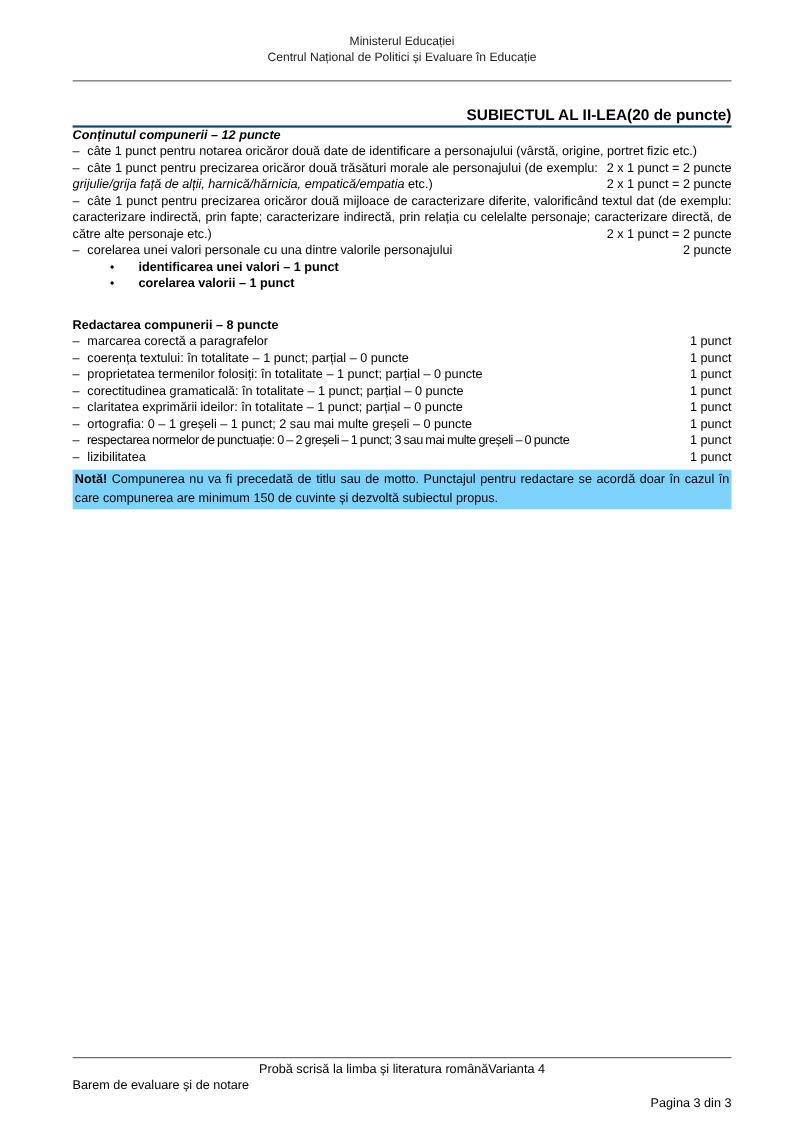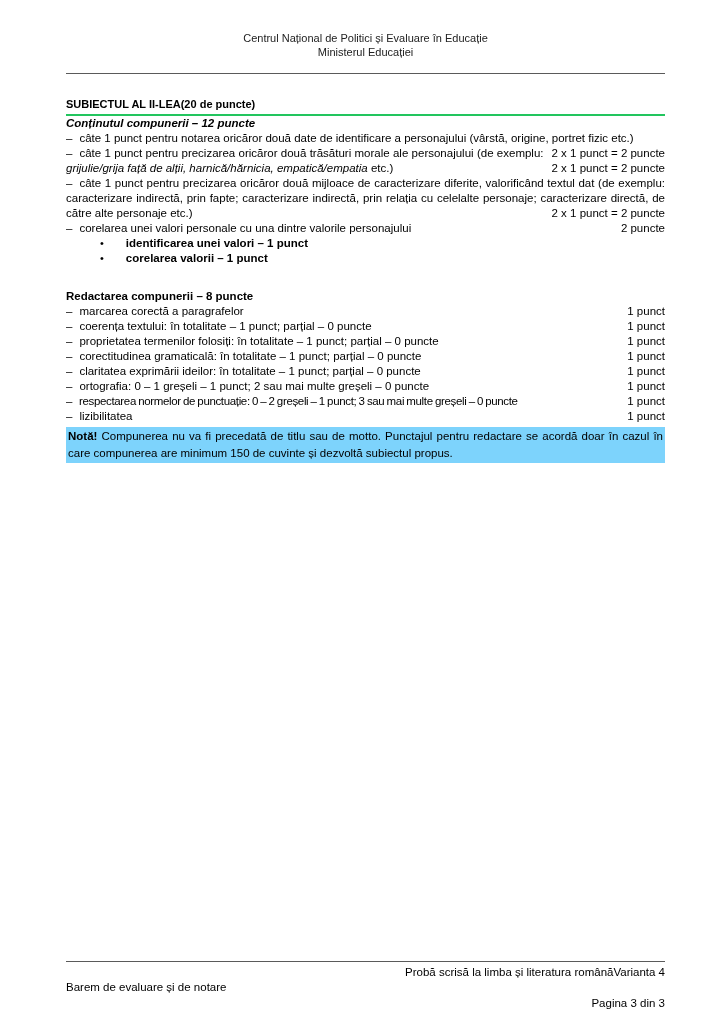--- a/index.html
+++ b/index.html
@@ -25,27 +25,27 @@
     line-height: 14px;
     color: #222;
   }
   .top-rule {
     border: none;
     border-top: 1.5px solid #5a5a5a;
     margin: 14px 0 0 0;
   }
   .subject-row {
     display: flex;
-    justify-content: flex-start;
+    justify-content: flex-end;
     align-items: flex-end;
     font-weight: bold;
-    font-size: 11px;
+    font-size: 14px;
     line-height: 15px;
     margin-top: 23px;
-    border-bottom: 2px solid #22c55e;
+    border-bottom: 2px solid #0c4a6e;
     padding-bottom: 2px;
   }
   .sec-title {
     font-weight: bold;
     font-size: 11.5px;
     line-height: 15px;
   }
   .sec-title.first { margin-top: 0; font-style: italic; }
   .sec-title.second { margin-top: 23px; }
   .citem, .ritem {
@@ -85,32 +85,32 @@
     top: 961px;
     width: 599px;
     font-size: 11.5px;
     line-height: 15px;
   }
   .footer-rule {
     border: none;
     border-top: 1.5px solid #5a5a5a;
     margin: 0 0 3px 0;
   }
-  .frow { display: flex; justify-content: flex-end; }
+  .frow { display: flex; justify-content: center; }
   .fcenter { text-align: right; margin-top: 1px; }
 </style>
 </head>
 <body>
 
 <div class="page">
   <div class="main">
 
     <div class="doc-header">
+      <div>Ministerul Educației</div>
       <div>Centrul Național de Politici și Evaluare în Educație</div>
-      <div>Ministerul Educației</div>
     </div>
 
     <hr class="top-rule">
 
     <div class="subject-row">
       <span>SUBIECTUL AL II-LEA</span>
       <span>(20 de puncte)</span>
     </div>
 
     <div class="sec-title first">Conținutul compunerii – 12 puncte</div>

